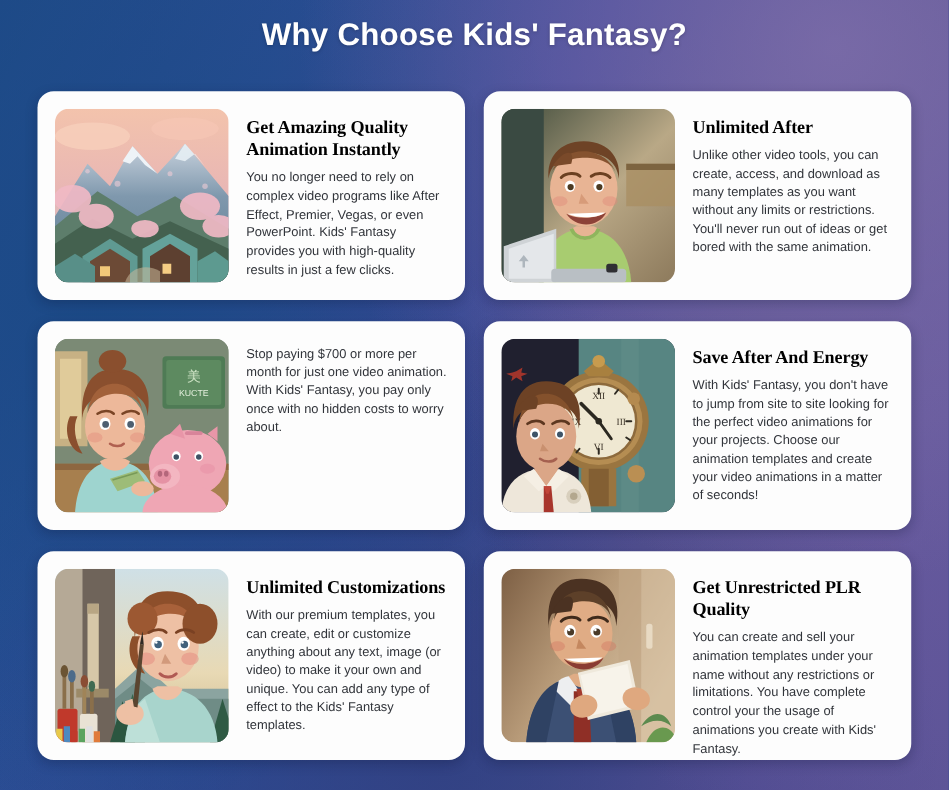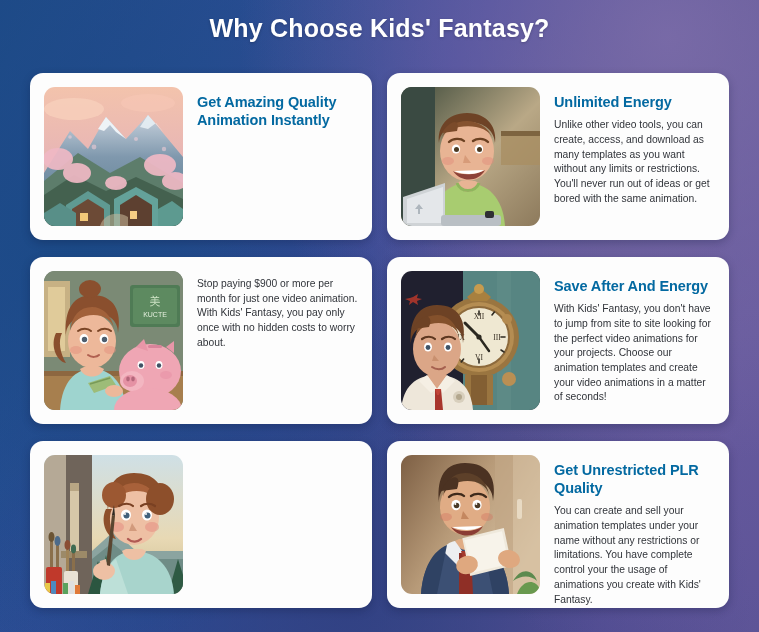--- a/index.html
+++ b/index.html
@@ -85,26 +85,27 @@
   .card-thumb svg { display: block; width: 139px; height: 139px; }
 
   .card-body {
     padding-left: 14px;
     padding-top: 6px;
     flex: 1;
     min-width: 0;
   }
 
   .card-title {
-    color: #0369a1;
+    color: #000000;
     font-size: 14.5px;
     font-weight: bold;
     line-height: 1.25;
     margin-bottom: 7px;
     letter-spacing: -0.1px;
+    font-family: Liberation Serif, serif;
   }
 
   .card-text {
     color: #31343a;
     font-size: 10.3px;
     line-height: 1.43;
   }
 
   
 </style>
@@ -160,20 +161,21 @@
           <path d="M70 112 L92 100 L114 112 L114 139 L70 139Z" fill="#64a29a"></path>
           <path d="M76 118 L92 108 L108 118 L108 139 L76 139Z" fill="#5d4030"></path>
           <rect x="86" y="124" width="7" height="8" fill="#f5cd84"></rect>
           <path d="M0 126 L16 116 L32 126 L32 139 L0 139Z" fill="#588f88"></path>
           <path d="M114 122 L128 114 L139 122 L139 139 L114 139Z" fill="#5d9a90"></path>
           <path d="M56 139 C60 126 74 124 84 130 L84 139Z" fill="#c9b89b" opacity=".55"></path>
         </svg>
       </div>
       <div class="card-body">
         <div class="card-title">Get Amazing Quality Animation Instantly</div>
+        <div class="card-text">You no longer need to rely on complex video programs like After Effect, Premier, Vegas, or even PowerPoint. Kids' Fantasy provides you with high-quality results in just a few clicks.</div>
       </div>
     </div>
 
     <div class="card">
       <div class="card-thumb">
         <svg viewBox="0 0 139 139" xmlns="http://www.w3.org/2000/svg">
           <defs>
             <linearGradient id="c2bg" x1="0" y1="0" x2="1" y2="1">
               <stop offset="0%" stop-color="#3f4b3b"></stop>
                 <stop offset="55%" stop-color="#b9a886"></stop>
@@ -203,21 +205,21 @@
           <path d="M56 96 C60 108 74 108 78 96 L74 94 L60 94Z" fill="#e8b494"></path>
           <path d="M56 96 C60 106 74 106 78 96" stroke="#8fb55d" stroke-width="3" fill="none"></path>
           <path d="M2 110 L44 96 L44 139 L2 139Z" fill="#cfd3d6"></path>
           <path d="M6 112 L42 100 L42 136 L6 136Z" fill="#e4e7ea"></path>
           <path d="M14 122 l4-5 4 5 -3 0 0 5 -2 0 0-5z" fill="#aeb6bd"></path>
           <rect x="40" y="128" width="60" height="11" rx="3" fill="#b9bfc4"></rect>
           <rect x="84" y="124" width="9" height="7" rx="2" fill="#2f2f33"></rect>
         </svg>
       </div>
       <div class="card-body">
-        <div class="card-title">Unlimited Energy</div>
+        <div class="card-title">Unlimited After</div>
         <div class="card-text">Unlike other video tools, you can create, access, and download as many templates as you want without any limits or restrictions. You'll never run out of ideas or get bored with the same animation.</div>
       </div>
     </div>
 
     <div class="card">
       <div class="card-thumb">
         <svg viewBox="0 0 139 139" xmlns="http://www.w3.org/2000/svg">
           <rect width="139" height="139" fill="#6e7d6b"></rect>
           <rect x="0" y="0" width="139" height="100" fill="#7b8a75"></rect>
           <rect x="0" y="10" width="26" height="76" fill="#c7b184"></rect>
@@ -257,21 +259,21 @@
           <ellipse cx="115" cy="94" rx="3.5" ry="4" fill="#fff"></ellipse>
           <circle cx="97" cy="94.5" r="2.2" fill="#3f5265"></circle>
           <circle cx="115" cy="94.5" r="2.2" fill="#3f5265"></circle>
           <path d="M92 76 L100 68 L104 80Z" fill="#e896a8"></path>
           <path d="M122 76 L130 70 L130 82Z" fill="#e896a8"></path>
           <rect x="104" y="74" width="14" height="3" rx="1.5" fill="#d8849a"></rect>
           <ellipse cx="122" cy="104" rx="6" ry="4" fill="#e892a6" opacity=".6"></ellipse>
         </svg>
       </div>
       <div class="card-body">
-        <div class="card-text">Stop paying $900 or more per month for just one video animation. With Kids' Fantasy, you pay only once with no hidden costs to worry about.</div>
+        <div class="card-text">Stop paying $700 or more per month for just one video animation. With Kids' Fantasy, you pay only once with no hidden costs to worry about.</div>
       </div>
     </div>
 
     <div class="card">
       <div class="card-thumb">
         <svg viewBox="0 0 139 139" xmlns="http://www.w3.org/2000/svg">
           <rect width="139" height="139" fill="#20202f"></rect>
           <rect x="62" y="0" width="77" height="139" fill="#5f8f8c"></rect>
           <rect x="96" y="0" width="14" height="139" fill="#6f9f9a" opacity=".5"></rect>
           <rect x="62" y="0" width="77" height="139" fill="#4a7370" opacity=".35"></rect>
@@ -393,20 +395,24 @@
           <ellipse cx="108" cy="72" rx="7" ry="5" fill="#e4887d" opacity=".5"></ellipse>
           <path d="M84 84 C88 88 94 87 97 84" stroke="#b05a53" stroke-width="2.4" fill="none" stroke-linecap="round"></path>
           <path d="M56 139 C58 112 72 96 90 96 C112 96 128 112 130 139Z" fill="#a8d4cc"></path>
           <path d="M78 96 C82 108 98 108 102 96 L98 94 L82 94Z" fill="#eec0a4"></path>
           <path d="M56 139 C58 120 64 110 72 104 L84 139Z" fill="#bde0d8"></path>
           <ellipse cx="60" cy="116" rx="11" ry="9" fill="#eec0a4"></ellipse>
           <path d="M62 110 L68 60 L71 61 L66 111Z" fill="#5a4530"></path>
           <path d="M68 60 L71 61 L70 50 Z" fill="#2f2a24"></path>
           <path d="M56 106 L62 104 L64 116 L57 118Z" fill="#eec0a4"></path>
         </svg>
+      </div>
+      <div class="card-body">
+        <div class="card-title">Unlimited Customizations</div>
+        <div class="card-text">With our premium templates, you can create, edit or customize anything about any text, image (or video) to make it your own and unique. You can add any type of effect to the Kids' Fantasy templates.</div>
       </div>
     </div>
 
     <div class="card">
       <div class="card-thumb">
         <svg viewBox="0 0 139 139" xmlns="http://www.w3.org/2000/svg">
           <defs>
             <linearGradient id="c6bg" x1="0" y1="0" x2="1" y2="0.6">
               <stop offset="0%" stop-color="#7d5f44"></stop>
                 <stop offset="50%" stop-color="#b79a78"></stop>

